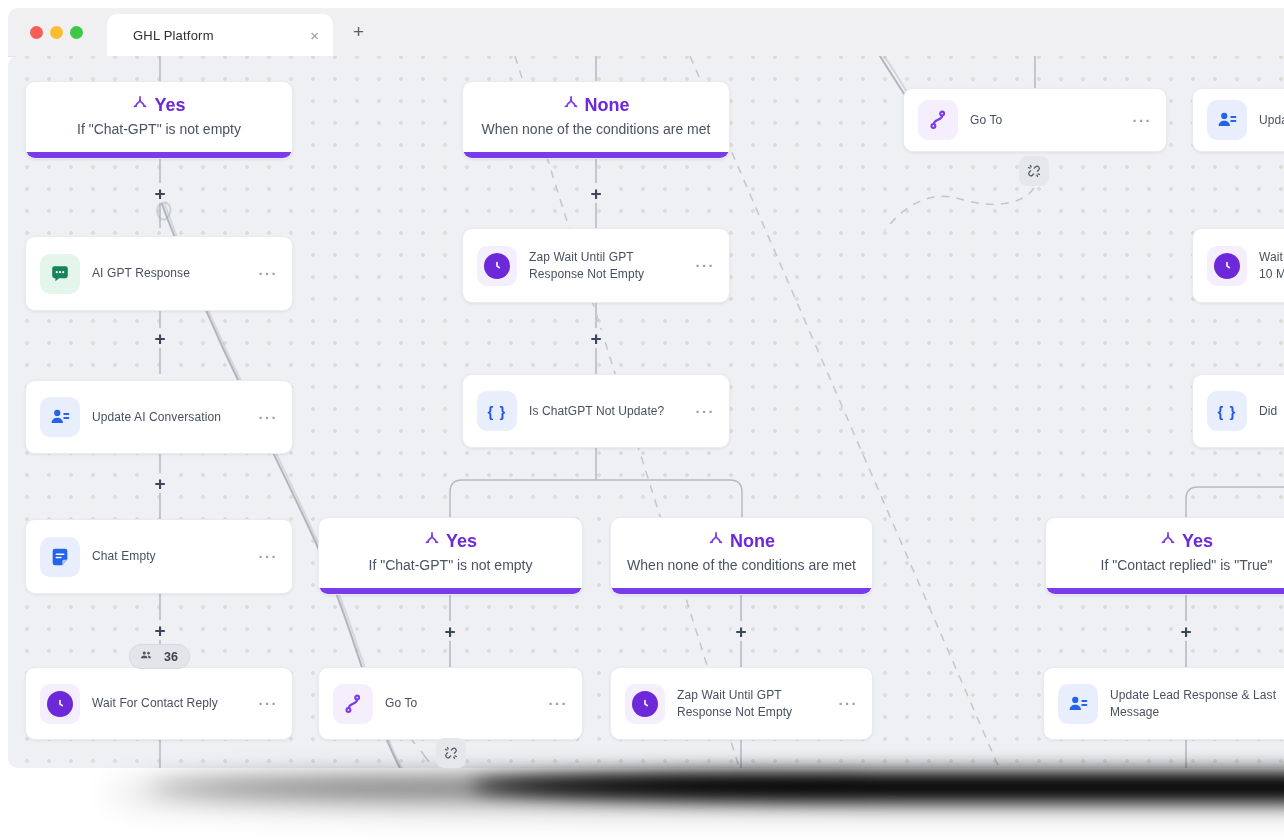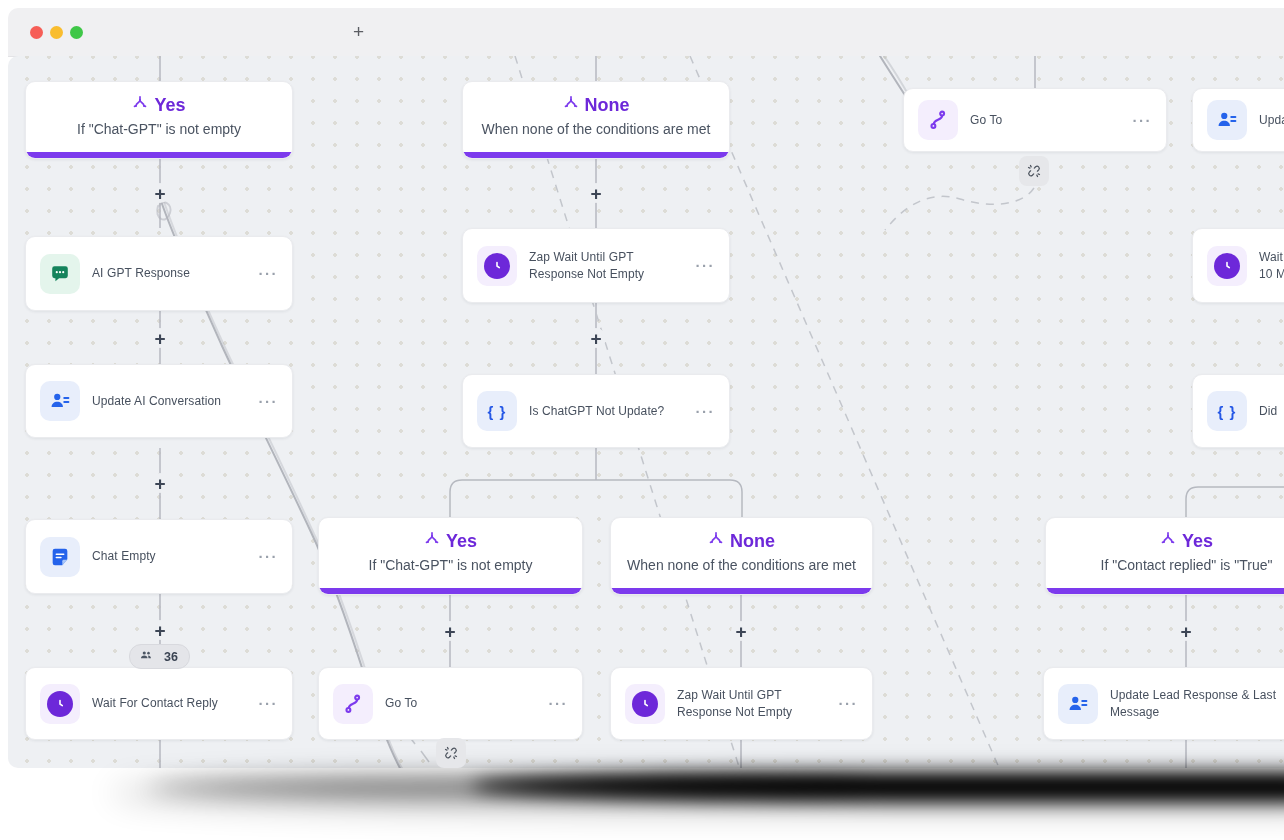--- a/index.html
+++ b/index.html
@@ -63,20 +63,24 @@
 </head>
 <body>
 
 <div class="stage">
 
   <div class="topbar">
     <div class="lights">
       <span class="light" style="background:#f65e57"></span>
       <span class="light" style="background:#f9bd2f"></span>
       <span class="light" style="background:#3fc748"></span>
+    </div>
+    <div class="tab">
+      <span class="tab-title">GHL Platform</span>
+      <span class="tab-close">×</span>
     </div>
     <span class="newtab">+</span>
   </div>
 
   <div class="canvas">
 
     <svg class="connectors" width="1276" height="712">
 
       <g stroke="#b6b9c0" stroke-width="1.5" fill="none">
         <path d="M152,0V25"></path>
@@ -141,21 +145,21 @@
             <path d="M3.5 6A2.5 2.5 0 0 1 6 3.5h12A2.5 2.5 0 0 1 20.5 6v8a2.5 2.5 0 0 1-2.5 2.5h-7L7 20v-3.5H6A2.5 2.5 0 0 1 3.5 14z" fill="#15835c"></path>
             <circle cx="8.5" cy="10" r="1.2" fill="#fff"></circle>
             <circle cx="12" cy="10" r="1.2" fill="#fff"></circle>
             <circle cx="15.5" cy="10" r="1.2" fill="#fff"></circle>
           </svg>
       </span>
       <span class="label">AI GPT Response</span>
       <span class="dots">···</span>
     </div>
 
-    <div class="card action" style="left:17px;top:308px;width:268px;height:74px;">
+    <div class="card action" style="left:17px;top:324px;width:268px;height:74px;">
       <span class="icon-box bg-blue">
         <svg width="22" height="22" viewBox="0 0 24 24">
             <circle cx="9" cy="7.5" r="3.4" fill="#2563eb"></circle>
             <path d="M2.8 18.5c0-3.7 2.8-5.8 6.2-5.8s6.2 2.1 6.2 5.8z" fill="#2563eb"></path>
             <g stroke="#2563eb" stroke-width="2.1" stroke-linecap="round">
               <path d="M16.6 8.7h4.6"></path>
               <path d="M16.6 13h4.6"></path>
             </g>
           </svg>
       </span>

